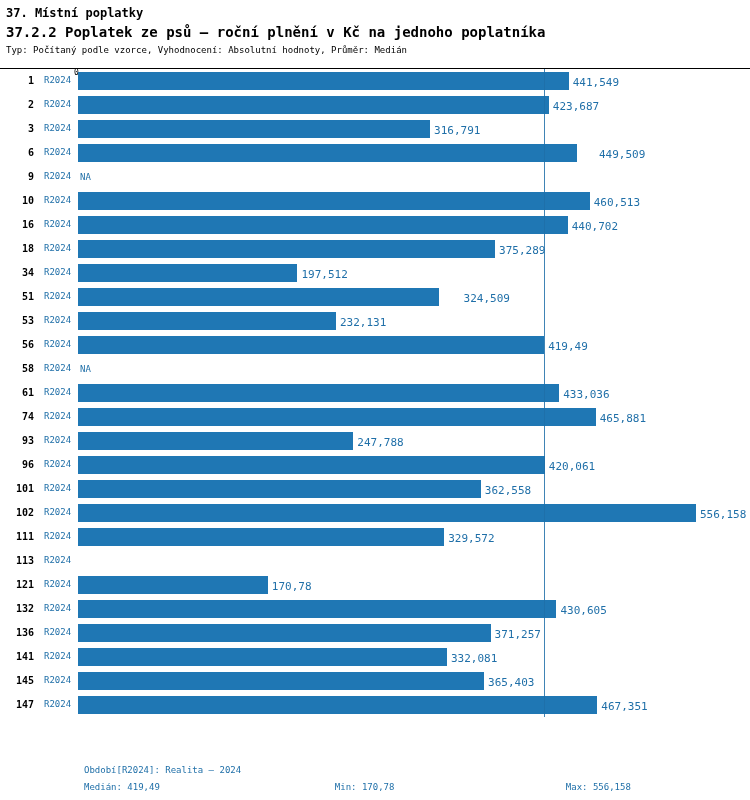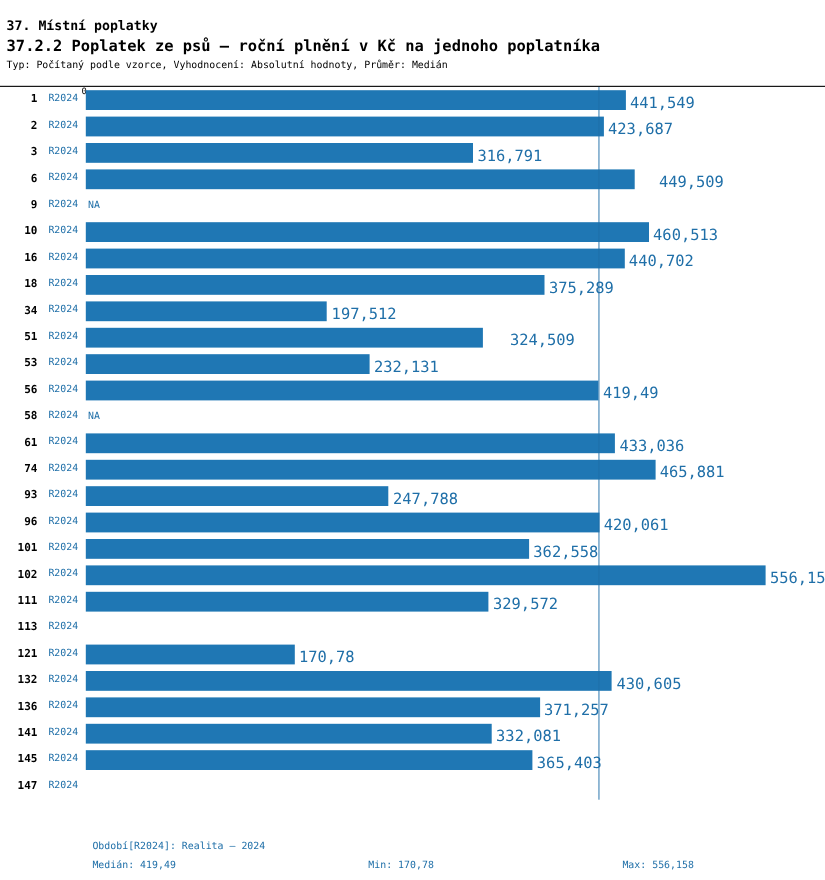--- a/index.html
+++ b/index.html
@@ -15,21 +15,21 @@
     overflow: hidden;
     position: relative;
   }
   .header {
     padding: 4px 6px 0 6px;
   }
   .supertitle {
     font-size: 12px;
     font-weight: bold;
     line-height: 15px;
-    margin: 12px 0 2px 0;
+    margin: 2px 0 2px 0;
   }
   .title {
     font-size: 14px;
     font-weight: bold;
     line-height: 18px;
     margin: 0 0 3px 0;
   }
   .subtitle {
     font-size: 9px;
     line-height: 12px;
@@ -88,21 +88,21 @@
   .bar {
     position: absolute;
     left: 0;
     top: 3px;
     height: 18px;
     background: #1f77b4;
   }
   .bar-label {
     position: absolute;
     top: 7px;
-    font-size: 14px;
+    font-size: 11px;
     color: #1f6fa8;
     white-space: nowrap;
   }
   .na-label {
     position: absolute;
     left: 2px;
     top: 7px;
     font-size: 9px;
     color: #1f6fa8;
   }
@@ -362,20 +362,24 @@
           <div class="idx">145</div>
           <div class="period">R2024</div>
           <div class="bar-track">
             <div class="bar" style="width: 406.034px; background: rgb(31, 119, 180);"></div>
             <span class="bar-label" style="left: 410.034px;">365,403</span>
           </div>
         </div>
         <div class="row">
           <div class="idx">147</div>
           <div class="period">R2024</div>
+          <div class="bar-track">
+            <div class="bar" style="width: 519.318px; background: rgb(31, 119, 180);"></div>
+            <span class="bar-label" style="left: 523.318px;">467,351</span>
+          </div>
         </div>
         <div class="avg-line" style="background: rgb(31, 111, 168); left: 544.135px; top: 0px; height: 648px;"></div>
       </div>
   </div>
 </div>
 
 <div class="footer">
   <div class="line1">Období[R2024]: Realita – 2024</div>
   <div class="stats">
     <span class="median">Medián: 419,49</span>

